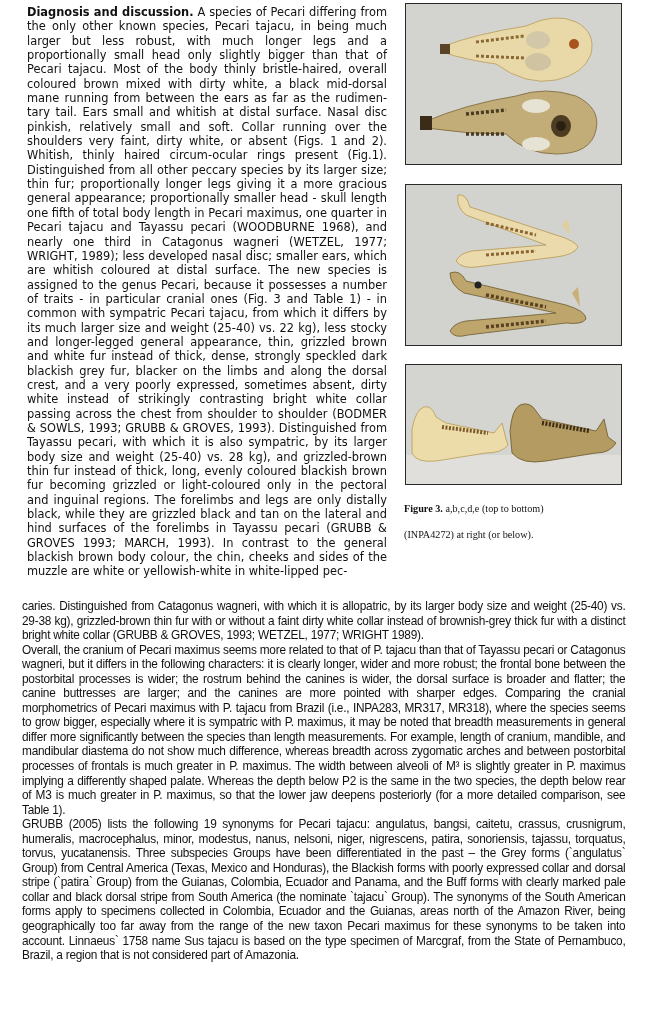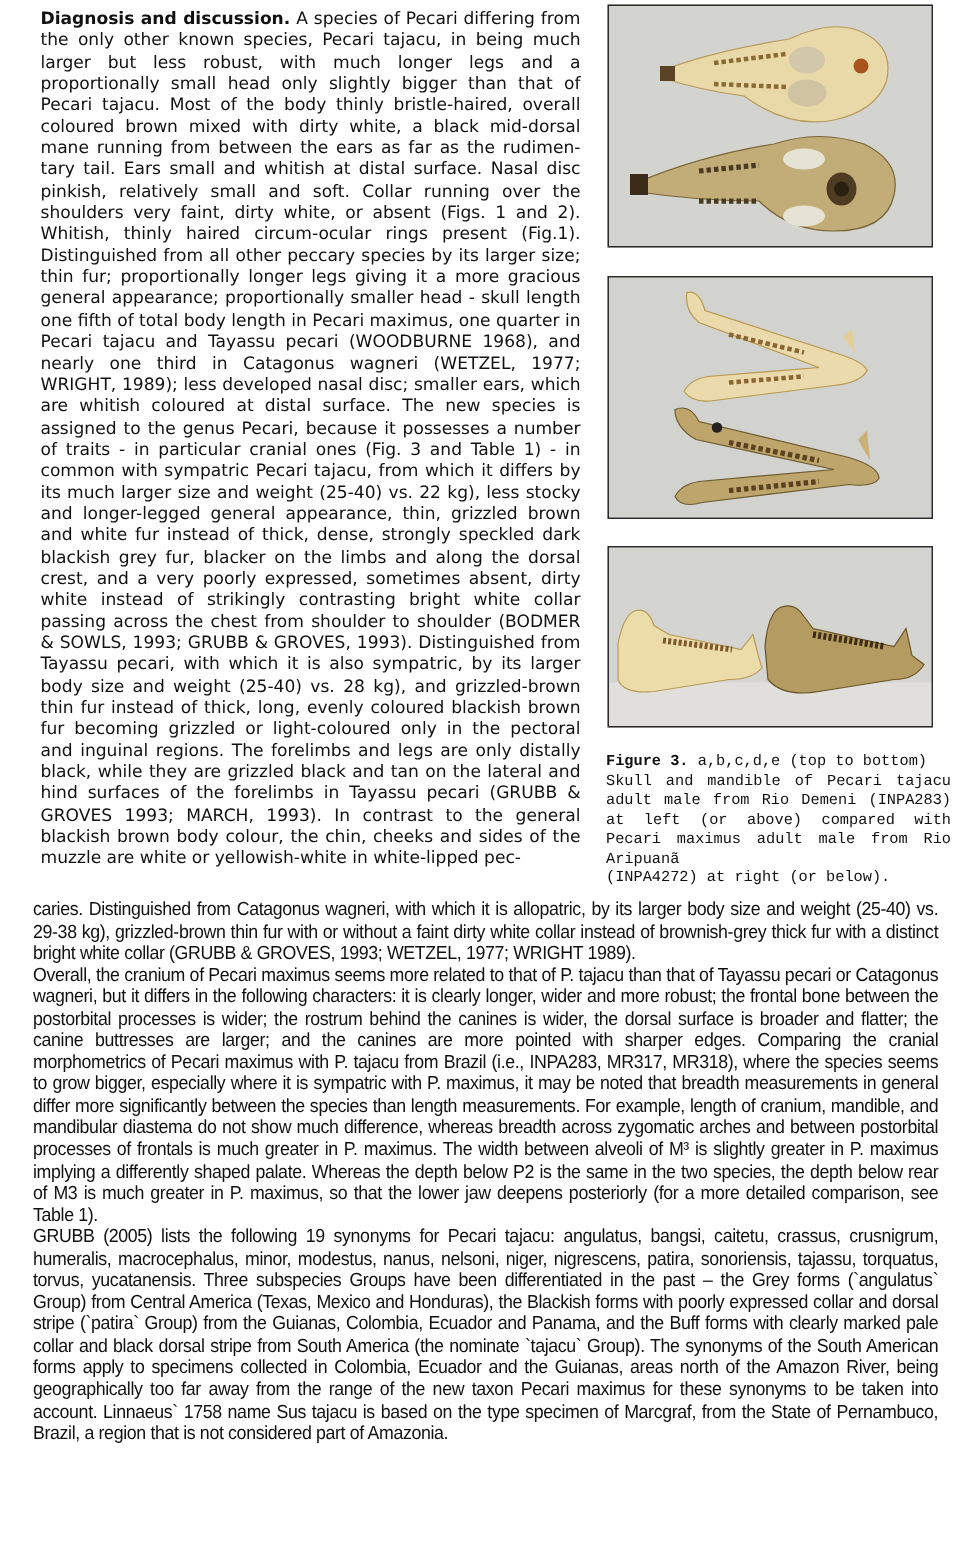--- a/index.html
+++ b/index.html
@@ -19,21 +19,21 @@
   .photo {
     position: absolute; left: 405px; width: 215px;
     border: 1.5px solid #2a2a2a; background: #cfd0cc; overflow: hidden;
   }
   .photo svg { display: block; width: 100%; height: 100%; }
   #photo-a { top: 3px; height: 160px; }
   #photo-b { top: 184px; height: 160px; }
   #photo-c { top: 364px; height: 119px; }
   .caption {
     position: absolute; left: 404px; top: 503px; width: 230px;
-    font-family: Liberation Mono, monospace; font-size: 10.2px; line-height: 12.9px;
+    font-family: Liberation Serif, serif; font-size: 10.2px; line-height: 12.9px;
     text-align: justify;
   }
   .caption b { font-weight: bold; }
   .caption .last { text-align: right; }
 </style>
 </head>
 <body>
 
 <div class="col-text">
   <b>Diagnosis and discussion.</b><span> A species of Pecari differing from the only other known species, Pecari tajacu, in being much larger but less robust, with much longer legs and a proportionally small head only slightly bigger than that of Pecari tajacu. Most of the body thinly bristle-haired, overall coloured brown mixed with dirty white, a black mid-dorsal mane running from between the ears as far as the rudimen­tary tail. Ears small and whitish at distal surface. Nasal disc pinkish, relatively small and soft. Collar running over the shoulders very faint, dirty white, or absent (Figs. 1 and 2). Whitish, thinly haired circum-ocular rings present (Fig.1). Distinguished from all other peccary species by its larger size; thin fur; proportionally longer legs giving it a more gracious general appearance; proportionally smaller head - skull length one fifth of total body length in Pecari maximus, one quarter in Pecari tajacu and Tayassu pecari (WOOD­BURNE 1968), and nearly one third in Catagonus wagneri (WETZEL, 1977; WRIGHT, 1989); less developed nasal disc; smaller ears, which are whitish coloured at distal surface. The new species is assigned to the genus Pecari, because it possesses a number of traits - in particular cranial ones (Fig. 3 and Table 1) - in common with sympatric Pecari ta­jacu, from which it differs by its much larger size and weight (25-40) vs. 22 kg), less stocky and longer-legged gener­al appearance, thin, grizzled brown and white fur instead of thick, dense, strongly speckled dark blackish grey fur, blacker on the limbs and along the dorsal crest, and a very poorly expressed, sometimes absent, dirty white instead of strikingly contrasting bright white collar passing across the chest from shoulder to shoulder (BODMER &amp; SOWLS, 1993; GRUBB &amp; GROVES, 1993). Distinguished from Tayassu pe­cari, with which it is also sympatric, by its larger body size and weight (25-40) vs. 28 kg), and grizzled-brown thin fur instead of thick, long, evenly coloured blackish brown fur becoming grizzled or light-coloured only in the pectoral and inguinal regions. The forelimbs and legs are only distally black, while they are grizzled black and tan on the lateral and hind surfaces of the forelimbs in Tayassu pecari (GRUBB &amp; GROVES 1993; MARCH, 1993). In contrast to the general blackish brown body colour, the chin, cheeks and sides of the muzzle are white or yellowish-white in white-lipped pec-</span>
@@ -83,21 +83,21 @@
     <path d="M6 64 Q10 44 18 42 Q26 40 30 52 L40 58 L88 68 L96 58 L100 74 L102 80 Q96 88 80 88 L30 96 Q10 98 6 88 Z" fill="#ecdcaa" stroke="#b89a55" stroke-width="0.8"></path>
     <path d="M36 62 L82 68" stroke="#7a5a2a" stroke-width="4" stroke-dasharray="2 1.5"></path>
 
     <path d="M104 66 Q106 44 114 40 Q124 36 130 46 L136 54 L190 66 L198 54 L202 72 L210 78 Q204 88 190 88 L140 96 Q116 100 106 88 Z" fill="#b49b62" stroke="#6a5528" stroke-width="0.8"></path>
     <path d="M136 58 L184 66" stroke="#3e2d14" stroke-width="4.5" stroke-dasharray="2 1.5"></path>
   </svg>
 </div>
 
 <div class="caption">
   <b>Figure 3.</b><span> a,b,c,d,e (top to bottom)</span><br>
-  <span>Skull and mandible of Pecari tajacu adult male from Rio Demeni (INPA283) at left (or above) compared with Pecari maximus adult male from Rio Aripuanã</span><br>
+  <br>
   <span class="last">(INPA4272) at right (or below).</span>
 </div>
 
 <div class="full-text">
   <p>caries. Distinguished from Catagonus wagneri, with which it is allopatric, by its larger body size and weight (25-40) vs. 29-38 kg), grizzled-brown thin fur with or without a faint dirty white col­lar instead of brownish-grey thick fur with a distinct bright white collar (GRUBB &amp; GROVES, 1993; WETZEL, 1977; WRIGHT 1989).</p>
   <p>Overall, the cranium of Pecari maximus seems more related to that of P. tajacu than that of Tayassu pecari or Catagonus wagneri, but it differs in the following characters: it is clearly longer, wider and more robust; the frontal bone between the postorbital processes is wider; the rostrum behind the canines is wider, the dorsal surface is broader and flatter; the canine buttresses are larger; and the canines are more pointed with sharper edges. Comparing the cranial morphometrics of Pecari maximus with P. tajacu from Brazil (i.e., INPA283, MR317, MR318), where the species seems to grow bigger, especially where it is sympatric with P. maximus, it may be noted that breadth mea­surements in general differ more significantly between the species than length measurements. For example, length of cranium, mandible, and mandibular diastema do not show much difference, whereas breadth across zygomatic arches and between postorbital processes of frontals is much greater in P. maximus. The width between alveoli of M³ is slightly greater in P. maximus implying a differently shaped palate. Whereas the depth below P2 is the same in the two species, the depth below rear of M3 is much greater in P. maximus, so that the lower jaw deepens posteriorly (for a more detailed comparison, see Table 1).</p>
   <p>GRUBB (2005) lists the following 19 synonyms for Pecari tajacu: angulatus, bangsi, caitetu, crassus, crusnigrum, humeralis, macrocephalus, minor, modestus, nanus, nelsoni, niger, nigrescens, patira, sonoriensis, tajassu, torquatus, torvus, yucatanensis. Three subspecies Groups have been differ­entiated in the past – the Grey forms (`angulatus` Group) from Central America (Texas, Mexico and Honduras), the Blackish forms with poorly expressed collar and dorsal stripe (`patira` Group) from the Guianas, Colombia, Ecuador and Panama, and the Buff forms with clearly marked pale collar and black dorsal stripe from South America (the nominate `tajacu` Group). The synonyms of the South American forms apply to specimens collected in Colombia, Ecuador and the Guianas, ar­eas north of the Amazon River, being geographically too far away from the range of the new taxon Pecari maximus for these synonyms to be taken into account. Linnaeus` 1758 name Sus tajacu is based on the type specimen of Marcgraf, from the State of Pernambuco, Brazil, a region that is not considered part of Amazonia.</p>
 </div>
 
 </body></html>

